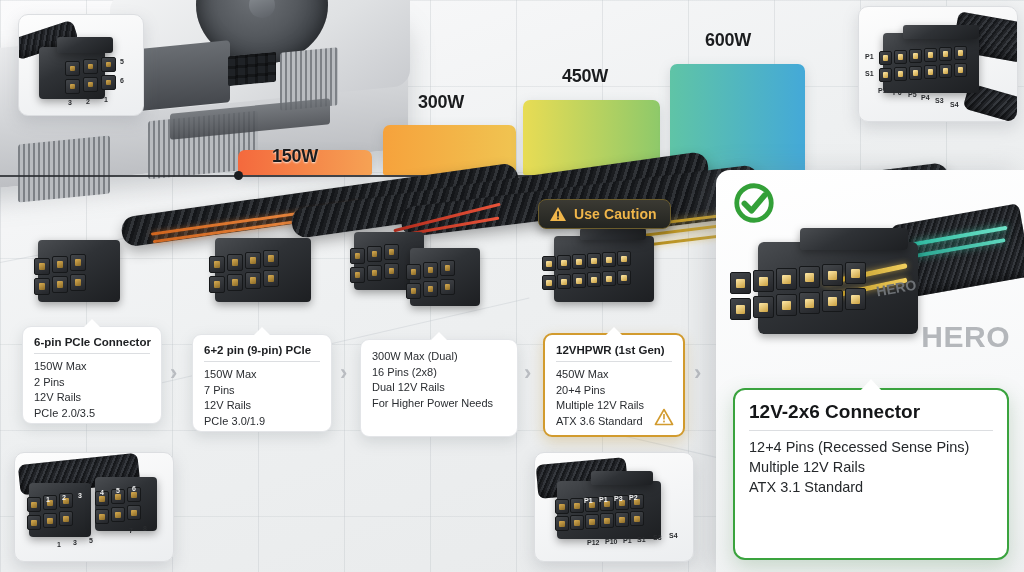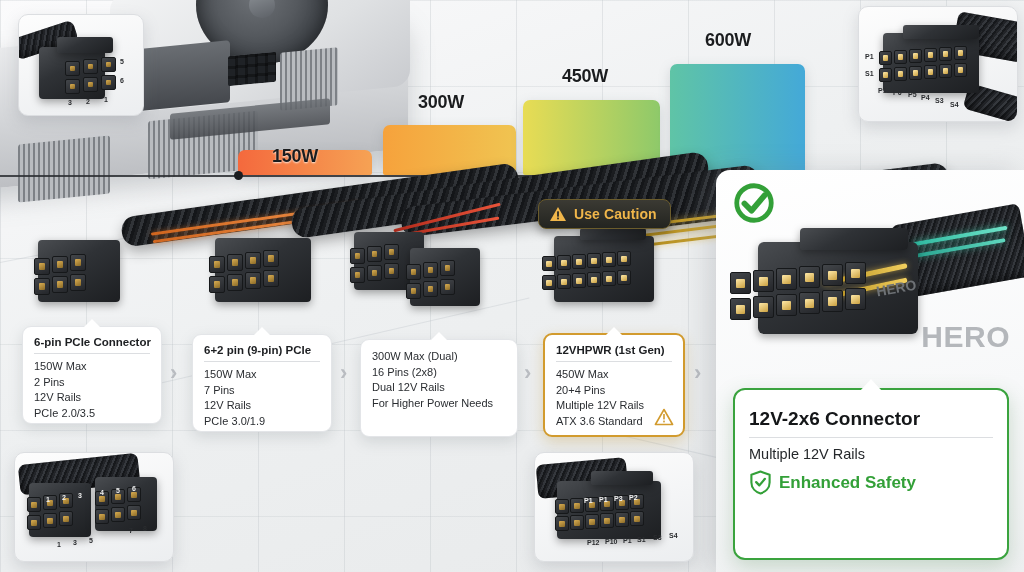--- a/index.html
+++ b/index.html
@@ -120,21 +120,21 @@
   
   .hero-panel { position:absolute; left:716px; top:170px; width:308px; height:402px;
     background: linear-gradient(170deg,#ffffff 0%,#f7f8f9 58%,#eef0f1 100%);
     border-radius:14px 0 0 0;
     box-shadow: -9px 0 26px rgba(110,116,124,.22); overflow:hidden; }
   .hero-check { position:absolute; left:15px; top:10px; width:46px; height:46px; }
   .hero-word { position:absolute; right:14px; top:150px; font-size:30px;
     font-weight:700; color:#b4b7bb; letter-spacing:.5px; }
   .hero-card { position:absolute; left:733px; top:388px; width:276px; height:172px;
     background:#fff; border:2px solid #3aa33e; border-radius:12px;
-    box-shadow:0 7px 20px rgba(70,130,75,.25); padding:18px 14px; }
+    box-shadow:0 7px 20px rgba(70,130,75,.25); padding:11px 14px; }
   .hero-card .tab { position:absolute; top:-11px; left:50%; margin-left:-11px;
     width:22px; height:12px; background:#fff;
     clip-path: polygon(50% 0%, 100% 100%, 0% 100%);
     filter: drop-shadow(0 -2px 0 #3aa33e); }
   .hero-card h2 { font-size:19px; font-weight:700; color:#141618;
     padding-bottom:7px; margin-bottom:6px; border-bottom:1px solid #dcdee1; }
   .hero-card li { list-style:none; font-size:14.5px; line-height:20px; color:#25282b; }
   .hero-safety { display:flex; align-items:center; gap:7px; margin-top:6px; }
   .hero-safety span { color:#33a038; font-weight:700; font-size:17px; }
 </style>
@@ -520,29 +520,24 @@
     <div class="pin gold" style="left:119px;top:60px;width:21px;height:22px;">
         <i></i>
       </div>
     <div style="position:absolute;left:150px;top:52px;font-size:14px;font-weight:700;color:#6d7175;transform:rotate(-10deg);">HERO</div>
   </div>
 
   <div class="hero-card">
     <div class="tab"></div>
     <h2>12V-2x6 Connector</h2>
     <ul>
+      <li>12+4 Pins (Recessed Sense Pins)</li>
       <li>Multiple 12V Rails</li>
+      <li>ATX 3.1 Standard</li>
     </ul>
-    <div class="hero-safety">
-      <svg width="23" height="25" viewBox="0 0 24 26">
-        <path d="M12 1.5 L21.5 5 V13 C21.5 19 17 23 12 24.5 C7 23 2.5 19 2.5 13 V5 Z" fill="none" stroke="#33a038" stroke-width="2.2" stroke-linejoin="round"></path>
-        <path d="M7.5 12.6 L10.8 16 L16.6 9.2" fill="none" stroke="#33a038" stroke-width="2.4" stroke-linecap="round" stroke-linejoin="round"></path>
-      </svg>
-      <span>Enhanced Safety</span>
-    </div>
   </div>
 
   <div class="inset" style="left:14px;top:452px;width:160px;height:110px;">
     <div class="braid" style="left:4px;top:6px;width:120px;height:30px;transform:rotate(-6deg);"></div>
     <div class="conn-shell" style="left:14px;top:30px;width:62px;height:54px;"></div>
     <div class="conn-shell" style="left:80px;top:24px;width:62px;height:54px;"></div>
     <div class="pin" style="left:12px;top:44px;width:14px;height:15px;">
         <i></i>
       </div>
     <div class="pin" style="left:28px;top:42px;width:14px;height:15px;">

